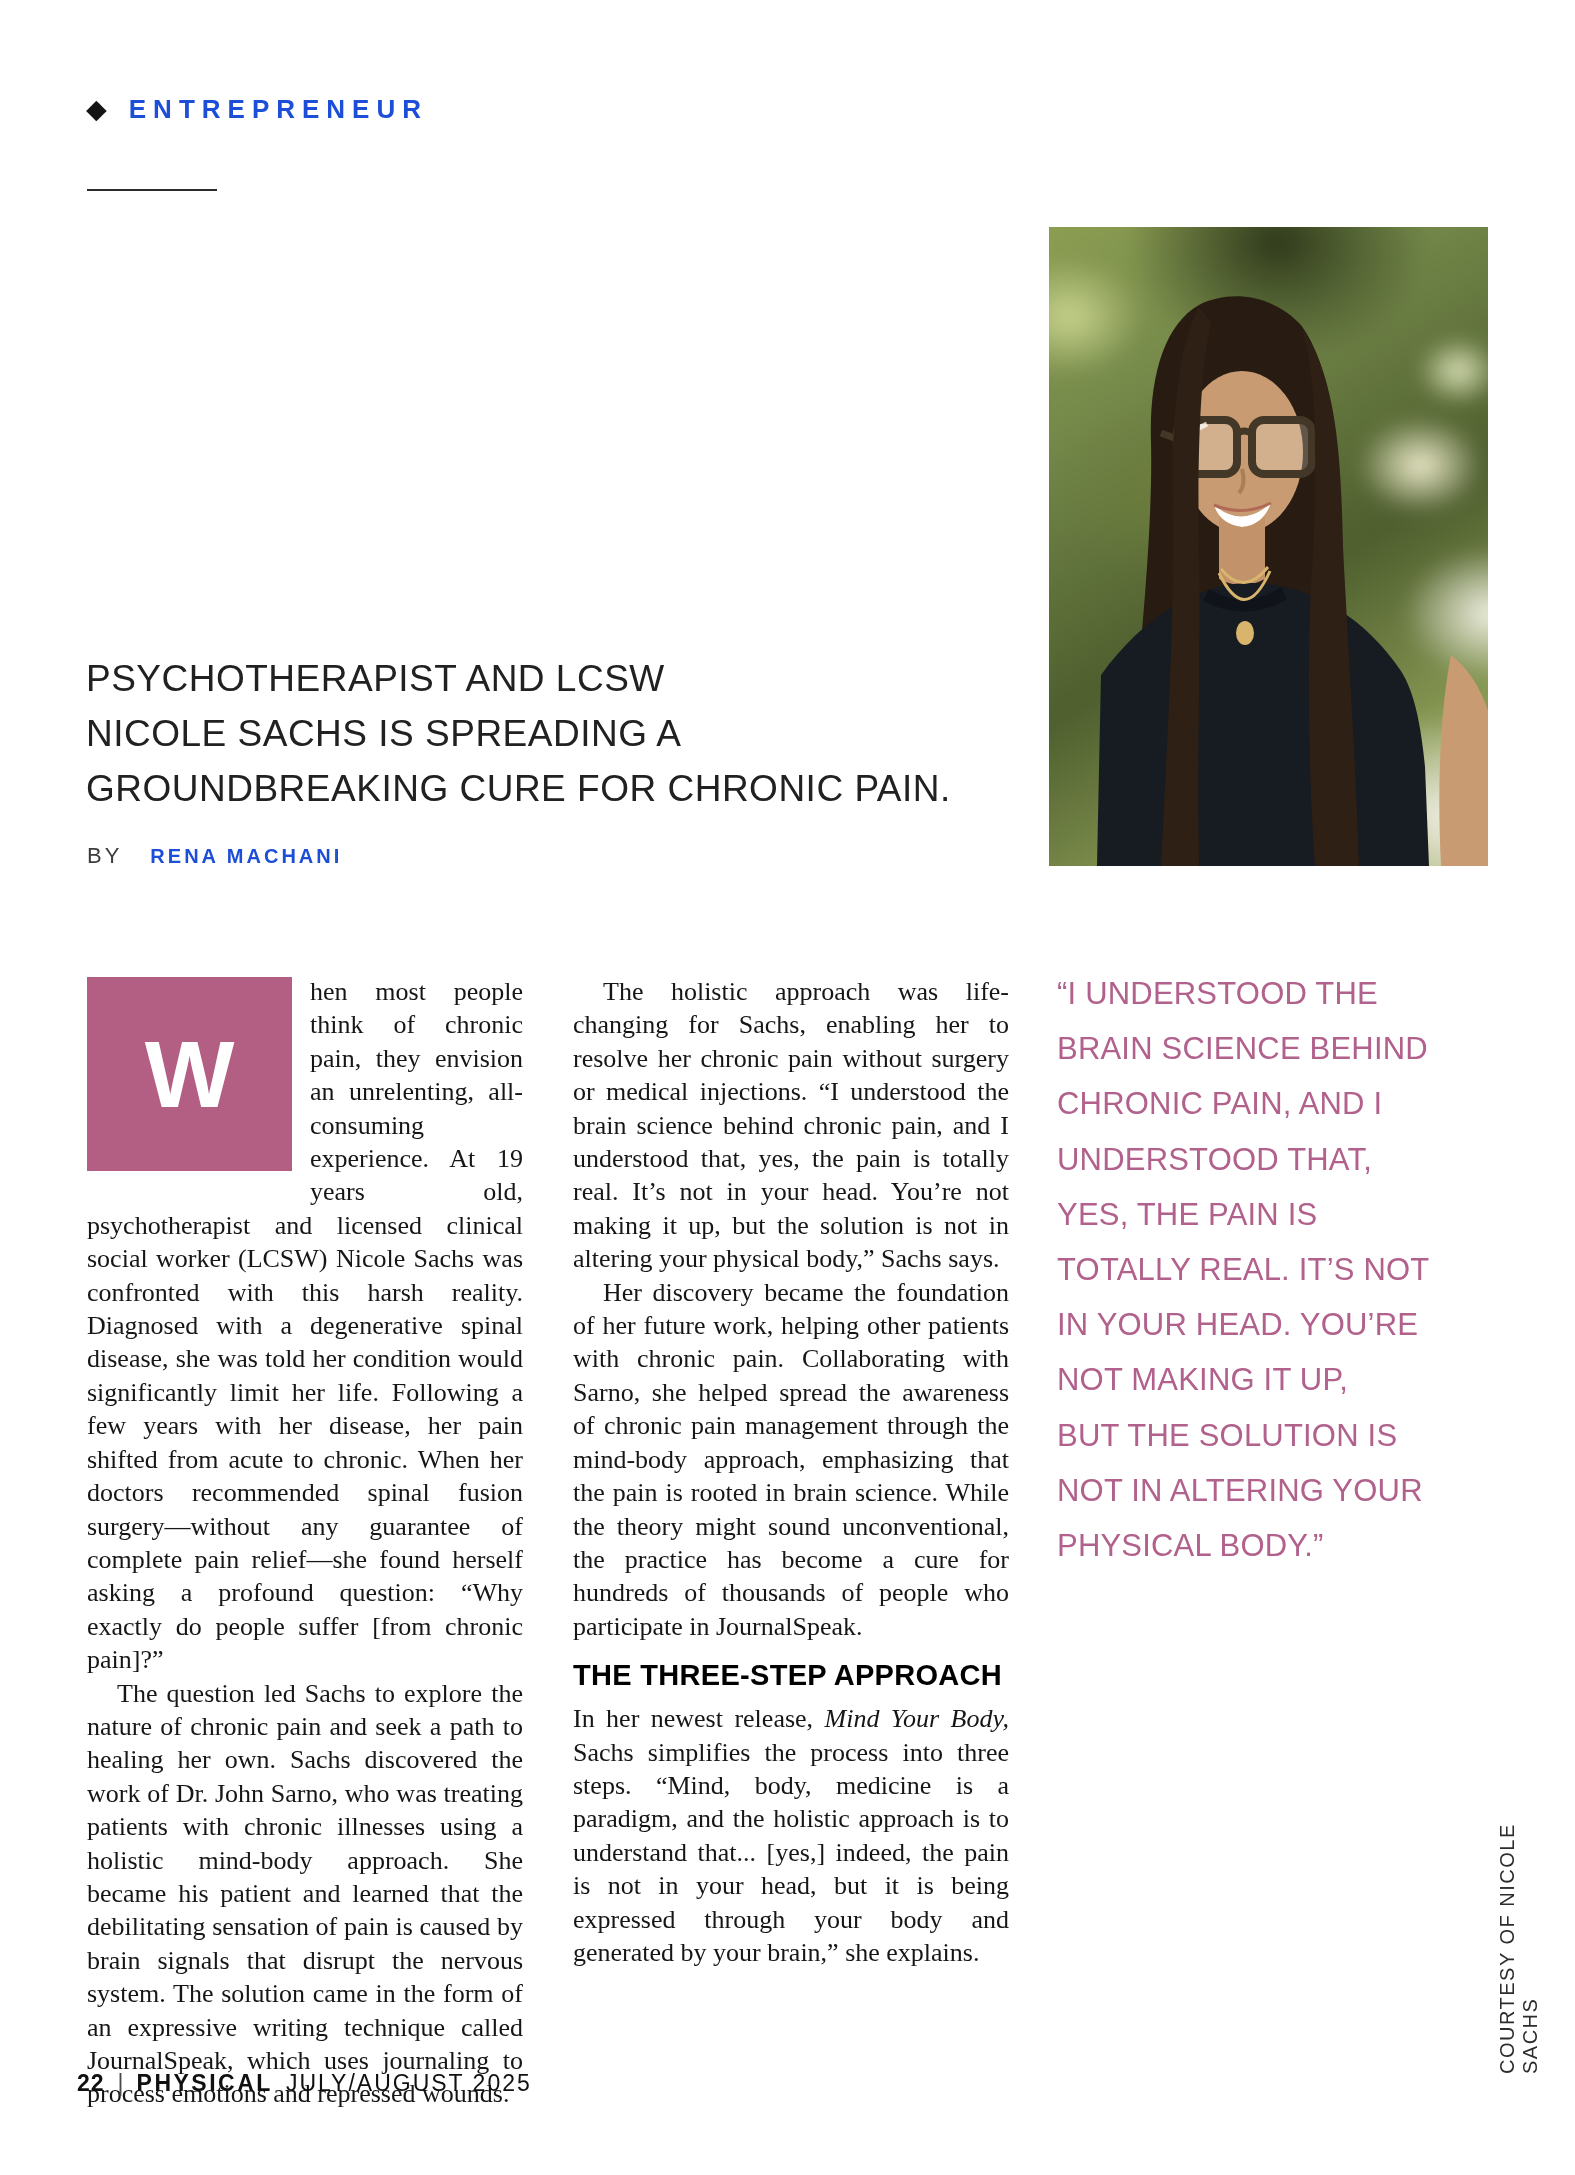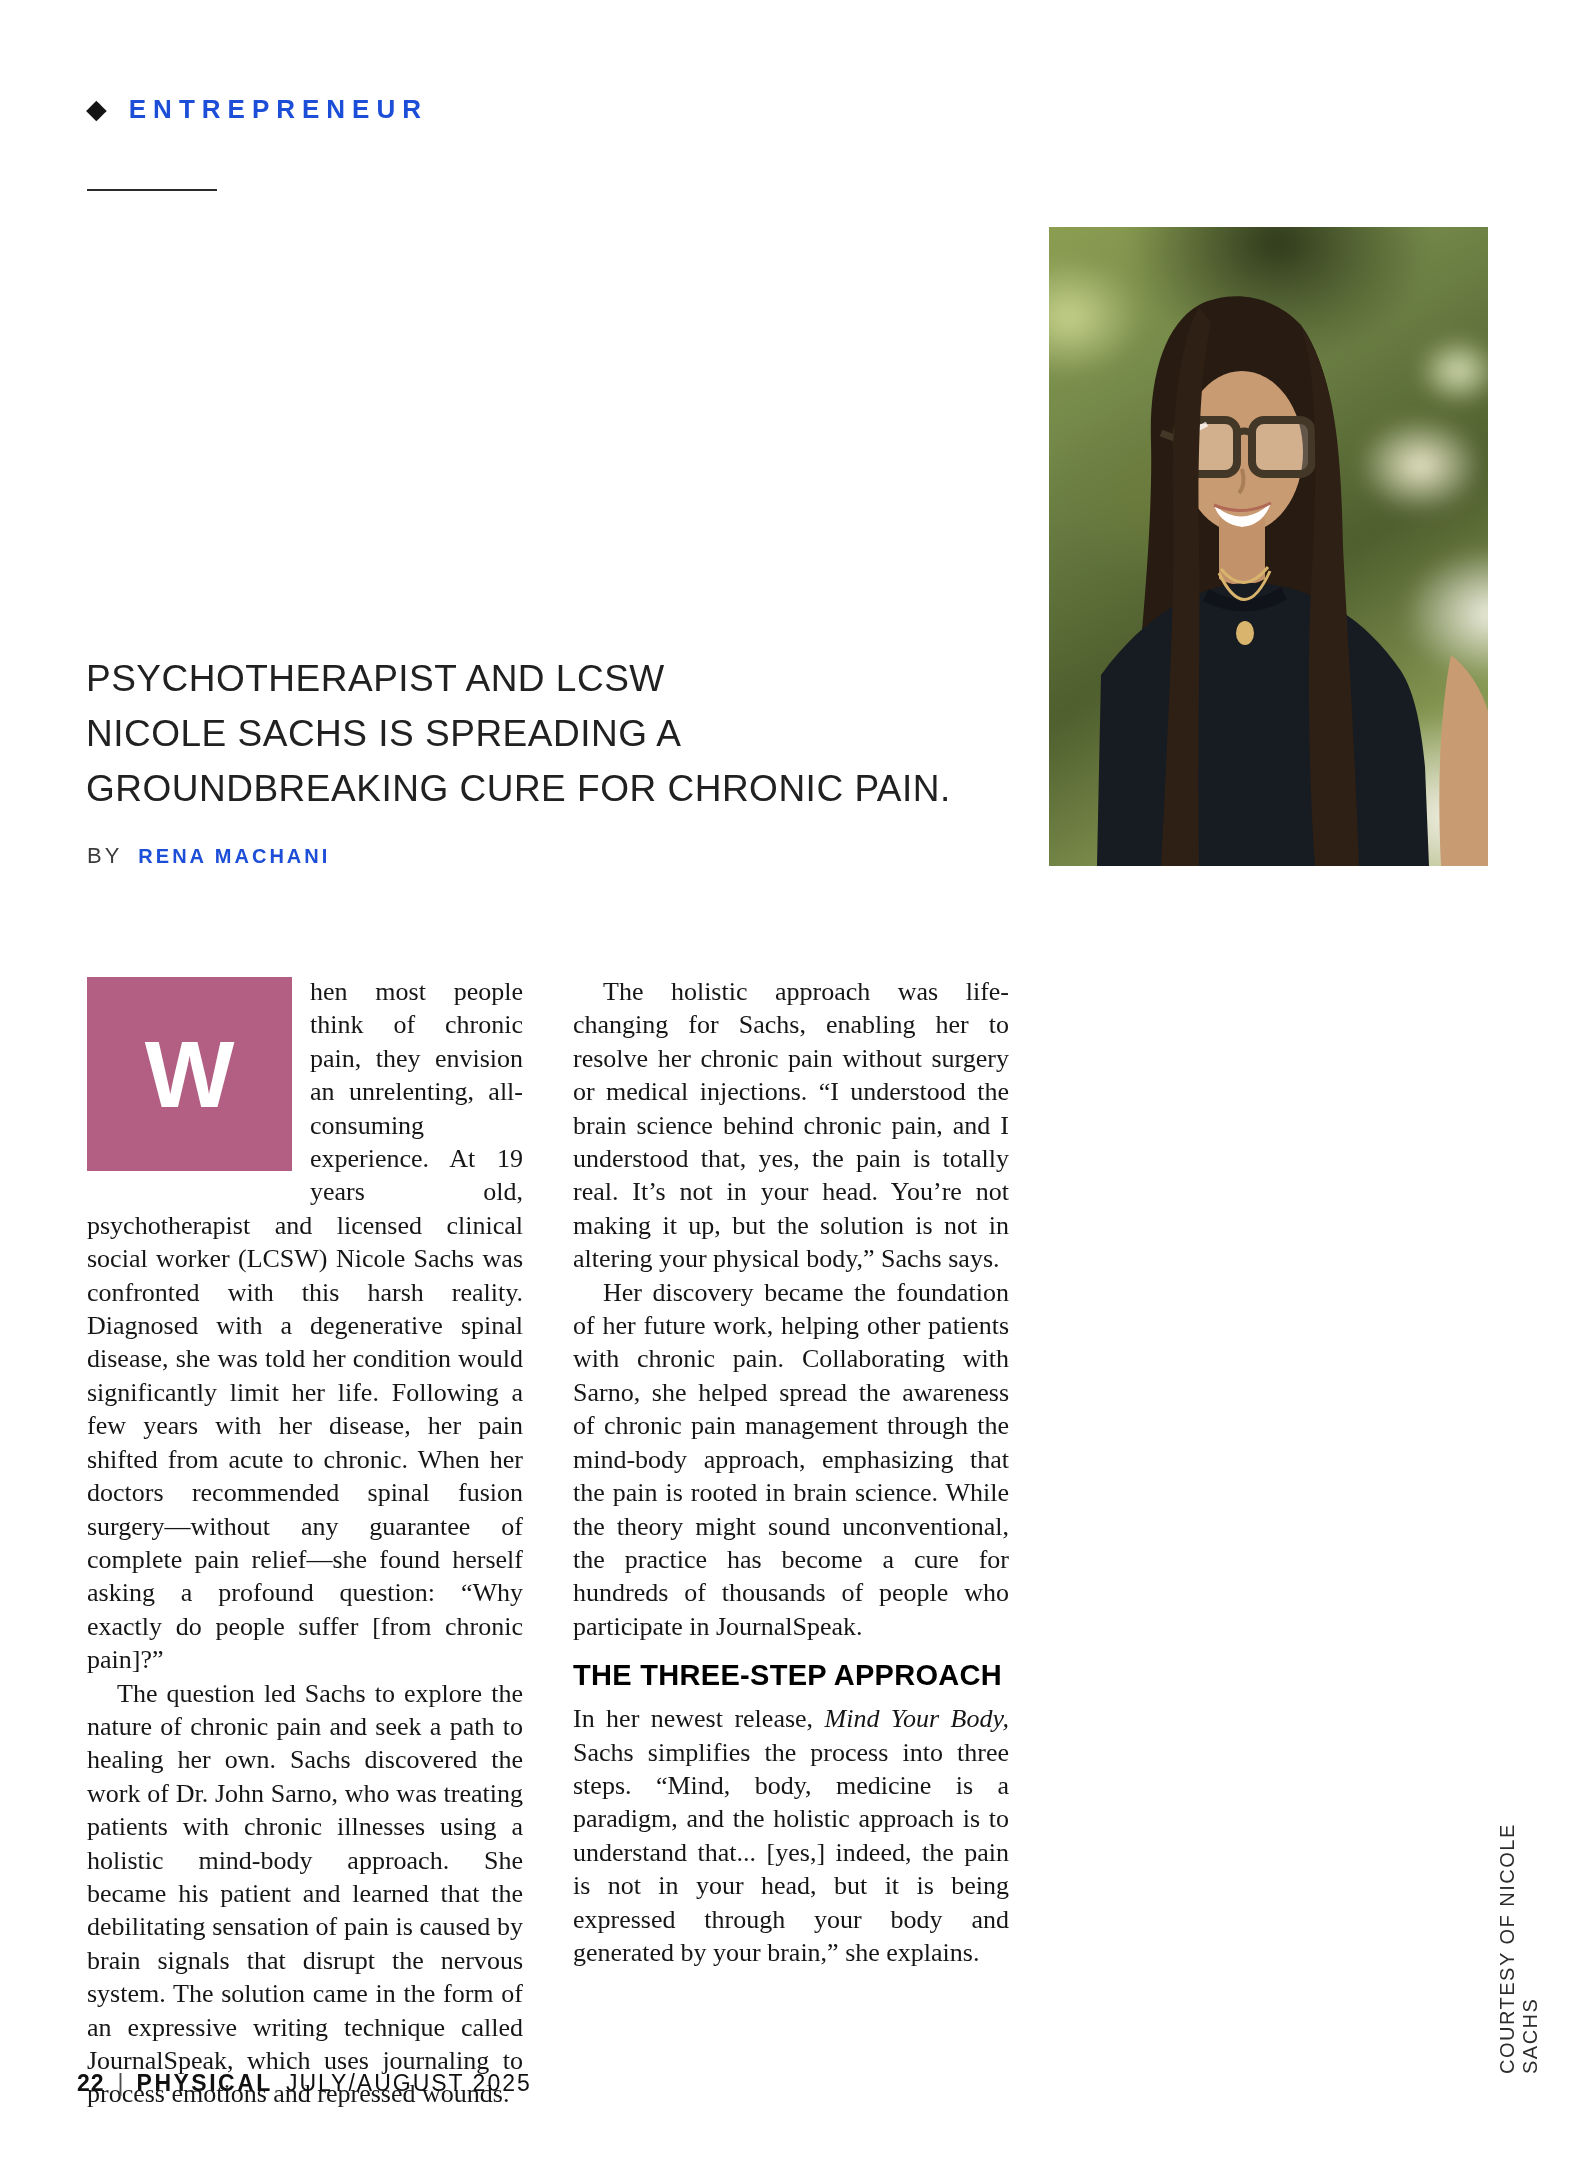--- a/index.html
+++ b/index.html
@@ -21,21 +21,21 @@
     position:absolute; left:80px; top:492px;
     font-family:"Liberation Serif", serif; font-weight:400;
     font-size:114px; line-height:1.02; color:#0d0d0d; letter-spacing:-1px;
   }
   .subtitle {
     position:absolute; left:86px; top:651px; width:900px;
     font-size:37px; line-height:55px; letter-spacing:0.5px; color:#212121;
     white-space:pre-line;
   }
   .byline { position:absolute; left:87px; top:843px; display:flex; align-items:baseline; }
-  .byline-prefix { font-size:22px; letter-spacing:3px; color:#3c3c3c; margin-right:16px; }
+  .byline-prefix { font-size:22px; letter-spacing:3px; color:#3c3c3c; margin-right:28px; }
   .byline-author { font-size:20px; font-weight:700; letter-spacing:3px; color:#1d4ed8; }
 
   
   .photo { position:absolute; left:1049px; top:227px; width:439px; height:639px; overflow:hidden; background:#7e8f4a; }
   .photo-bg {
     position:absolute; inset:-18px;
     background:
       radial-gradient(90px 70px at 82% 38%, rgba(248,244,214,0.95), rgba(248,244,214,0) 70%),
       radial-gradient(60px 50px at 90% 24%, rgba(235,240,200,0.9), rgba(235,240,200,0) 70%),
       radial-gradient(120px 90px at 97% 60%, rgba(250,248,238,0.95), rgba(250,248,238,0) 75%),
@@ -161,20 +161,31 @@
     <p class="body-para indent">The question led Sachs to explore the nature of chronic pain and seek a path to healing her own. Sachs discovered the work of Dr. John Sarno, who was treating patients with chronic illnesses using a holistic mind-body approach. She became his patient and learned that the debilitating sensation of pain is caused by brain signals that disrupt the nervous system. The solution came in the form of an expressive writing technique called JournalSpeak, which uses journaling to process emotions and repressed wounds.</p>
   </div>
 
   <div class="col col2">
     <p class="body-para indent">The holistic approach was life-changing for Sachs, enabling her to resolve her chronic pain without surgery or medical injections. “I understood the brain science behind chronic pain, and I understood that, yes, the pain is totally real. It’s not in your head. You’re not making it up, but the solution is not in altering your physical body,” Sachs says.</p>
     <p class="body-para indent">Her discovery became the foundation of her future work, helping other patients with chronic pain. Collaborating with Sarno, she helped spread the awareness of chronic pain management through the mind-body approach, emphasizing that the pain is rooted in brain science. While the theory might sound unconventional, the practice has become a cure for hundreds of thousands of people who participate in JournalSpeak.</p>
     <h2 class="section-heading">THE THREE-STEP APPROACH</h2>
     <p class="body-para"><span>In her newest release, </span><span class="italic">Mind Your Body,</span><span> Sachs simplifies the process into three steps. “Mind, body, medicine is a paradigm, and the holistic approach is to understand that... [yes,] indeed, the pain is not in your head, but it is being expressed through your body and generated by your brain,” she explains.</span></p>
   </div>
 
+  <div class="pull-quote" id="pull-quote" style="color: rgb(177, 97, 139);">“I UNDERSTOOD THE
+BRAIN SCIENCE BEHIND
+CHRONIC PAIN, AND I
+UNDERSTOOD THAT,
+YES, THE PAIN IS
+TOTALLY REAL. IT’S NOT
+IN YOUR HEAD. YOU’RE
+NOT MAKING IT UP,
+BUT THE SOLUTION IS
+NOT IN ALTERING YOUR
+PHYSICAL BODY.”</div>
 
   <div class="footer">
     <span class="footer-page">22</span>
     <span class="footer-divider">|</span>
     <span class="footer-brand">PHYSICAL</span>
     <span class="footer-issue">JULY/AUGUST 2025</span>
   </div>
 
 
   <div class="photo-credit">COURTESY OF NICOLE SACHS</div>

